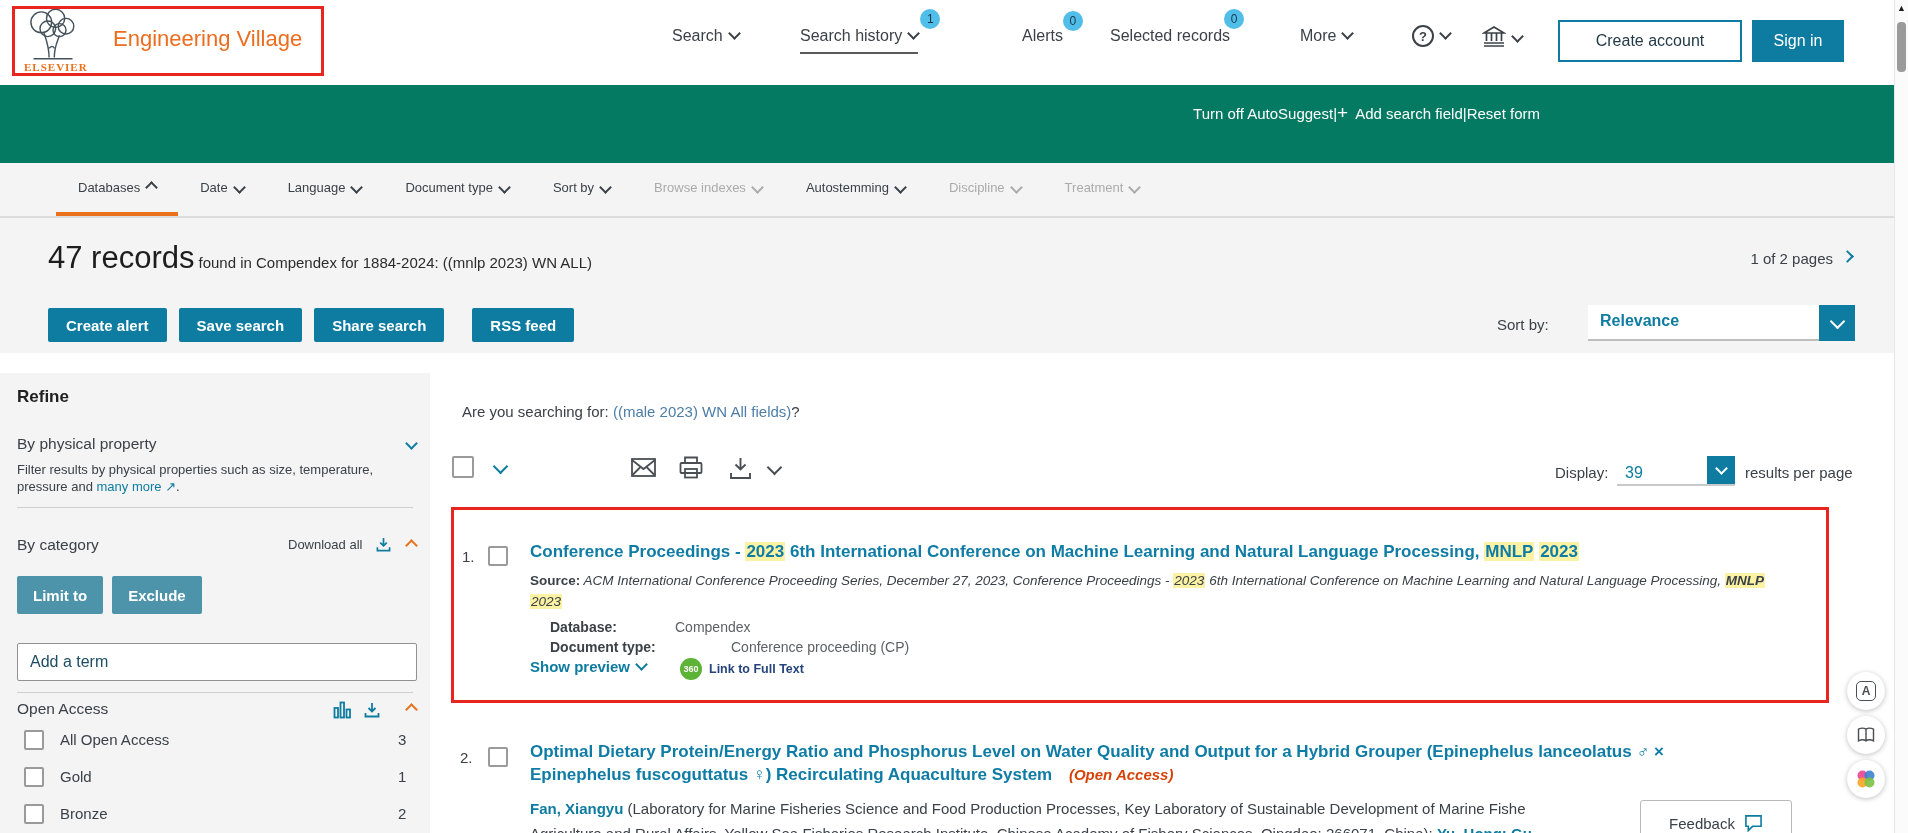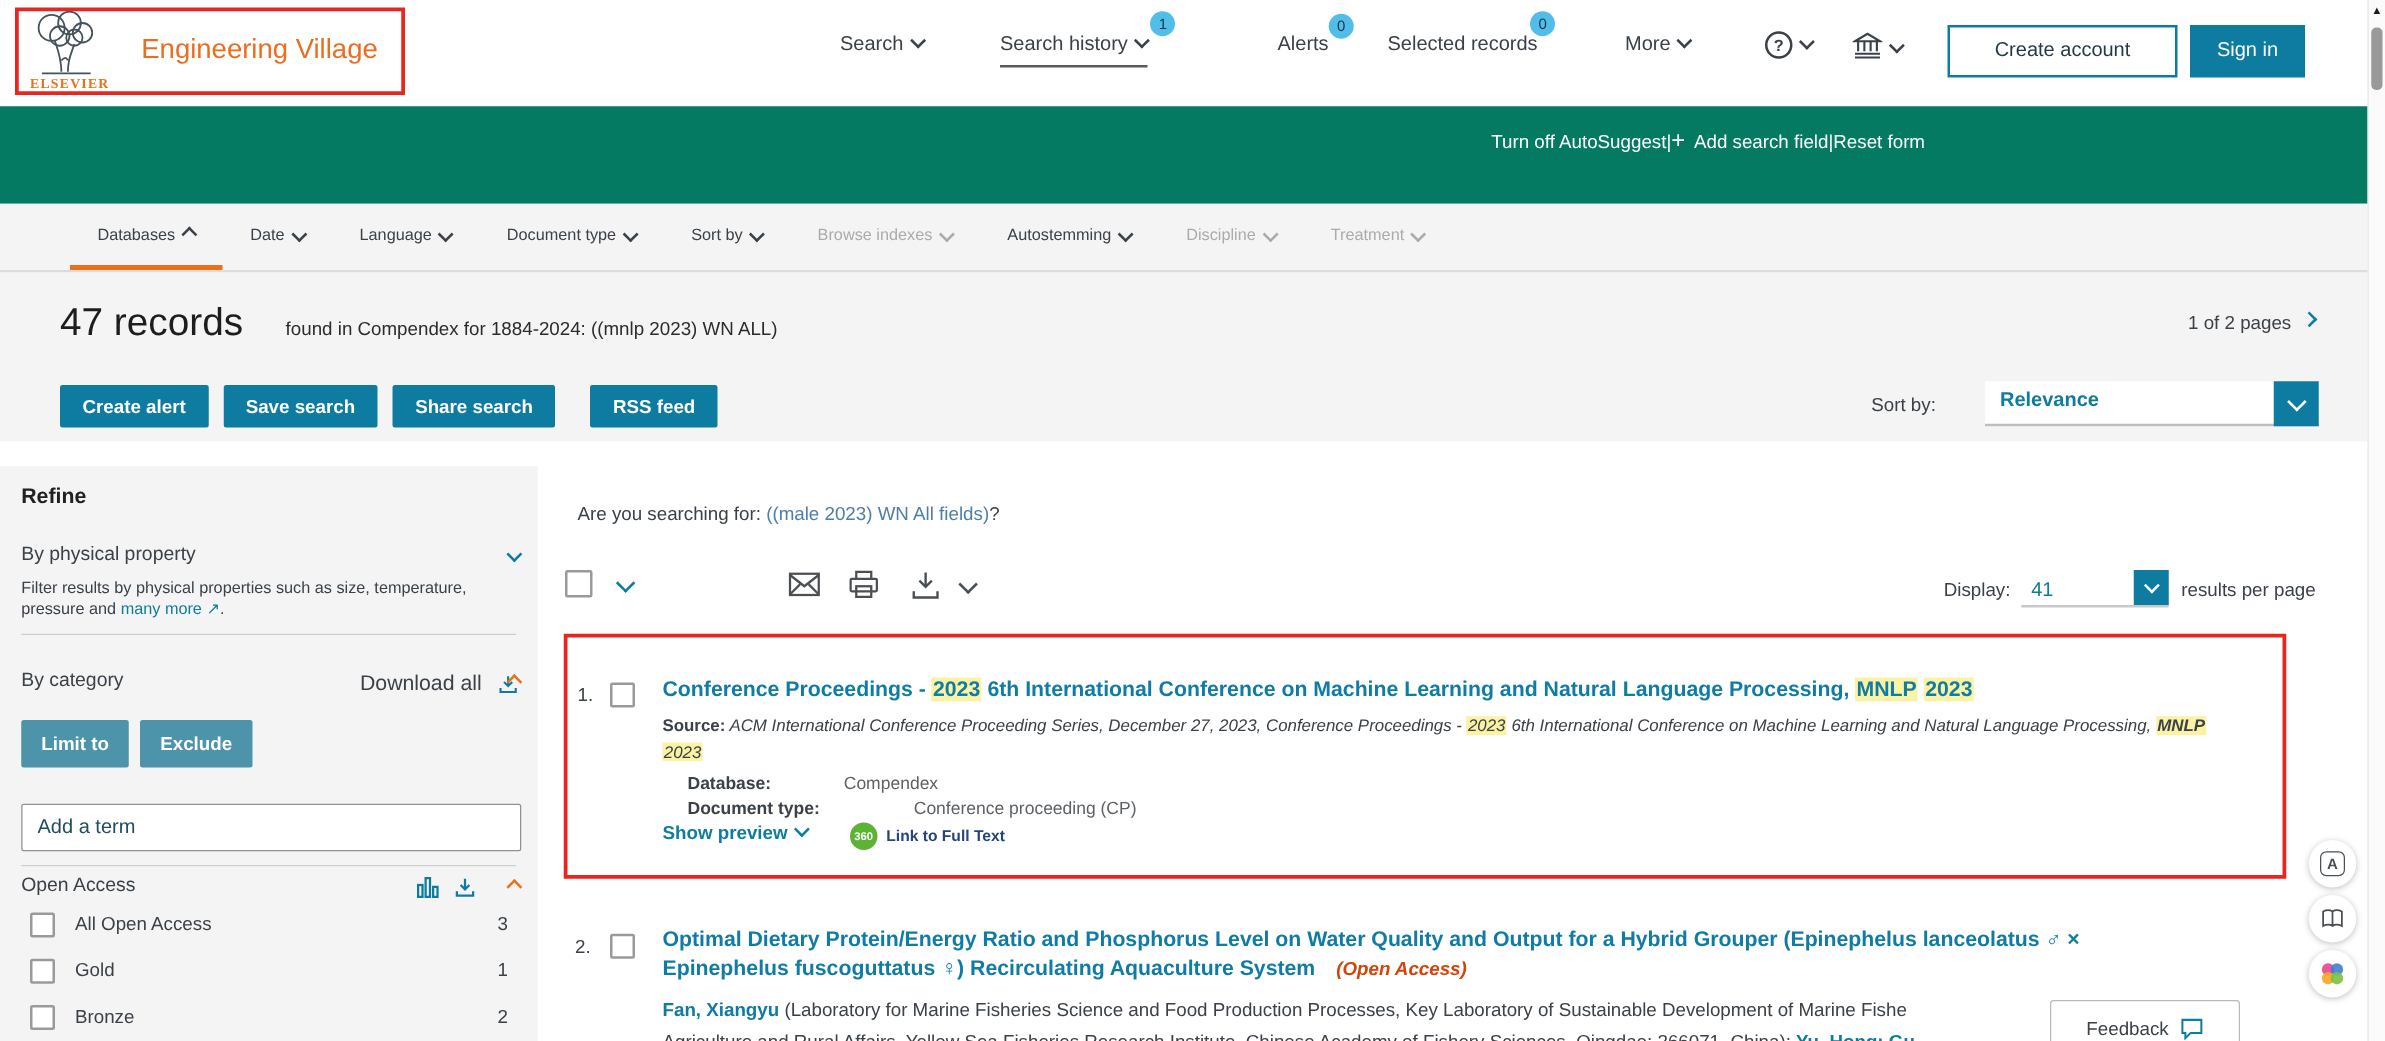--- a/index.html
+++ b/index.html
@@ -185,21 +185,21 @@
       <span>Discipline</span>
         <span class="chev"></span>
     </div>
     <div class="tab disabled">
       <span>Treatment</span>
         <span class="chev"></span>
     </div>
   </div>
 
   <div class="records">
-    <div class="abs" style="left:48px;top:22px;display:flex;align-items:baseline;gap:34px;">
+    <div class="abs" style="left:48px;top:22px;display:flex;align-items:baseline;gap:4px;">
       <span style="font-size:31px;color:#1d1d1d;">47 records</span>
       <span style="font-size:15px;color:#2c2c2c;">found in Compendex for 1884-2024: ((mnlp 2023) WN ALL)</span>
     </div>
     <div class="abs" style="right:56px;top:32px;font-size:15px;color:#3b4148;cursor:pointer;">
       <span>1 of 2 pages</span><span class="chev" style="transform:rotate(-45deg);color:#0e7ca0;margin-left:10px;"></span>
     </div>
     <div class="abs" style="left:48px;top:90px;display:flex;gap:12px;">
       <span class="btn-teal">Create alert</span>
       <span class="btn-teal">Save search</span>
       <span class="btn-teal">Share search</span>
@@ -219,21 +219,21 @@
 
     <div class="sb-title" style="top:62px;">By physical property</div>
     <span class="chev abs" style="left:400px;top:66px;color:#0e7ca0;"></span>
     <div class="abs" style="left:17px;top:88px;width:398px;font-size:13px;line-height:17px;color:#3b4148;">
       <span>Filter results by physical properties such as size, temperature, pressure and </span><span style="color:#0e7ca0;cursor:pointer;">many more</span>
       <span style="color:#0e7ca0;">↗</span><span>.</span>
     </div>
     <div class="divider" style="top:134px;"></div>
 
     <div class="sb-title" style="top:163px;">By category</div>
-    <div class="abs" style="left:288px;top:164px;font-size:17px;color:#3b4148;cursor:pointer;display:flex;gap:14px;align-items:center;">
+    <div class="abs" style="left:288px;top:164px;font-size:13px;color:#3b4148;cursor:pointer;display:flex;gap:14px;align-items:center;">
       <span>Download all</span>
       <svg width="15" height="15" viewBox="0 0 16 16" fill="none" stroke="#0e7ca0" stroke-width="1.8">
           <path d="M8,1 v8 M4.5,6 L8,9.5 L11.5,6 M1.5,11 v3.5 h13 v-3.5"></path>
         </svg>
     </div>
     <span class="chev up abs" style="left:400px;top:168px;color:#e9711c;"></span>
 
     <div class="abs" style="left:17px;top:203px;display:flex;gap:9px;">
       <span class="mini-btn">Limit to</span>
       <span class="mini-btn">Exclude</span>
@@ -285,21 +285,21 @@
       <rect x="2.5" y="8" width="21" height="10" rx="1"></rect>
       <rect x="7" y="14" width="12" height="8.5"></rect>
   </svg>
   <svg class="abs" style="left:728px;top:456px;cursor:pointer;" width="25" height="24" viewBox="0 0 25 24" fill="none" stroke="#4a4f54" stroke-width="1.9">
     <path d="M12.5,2 v11 M7.5,8.5 L12.5,13.5 L17.5,8.5 M3,17 v5 h19 v-5"></path>
   </svg>
   <span class="chev lg abs" style="left:762px;top:462px;color:#4a4f54;"></span>
 
   <span class="abs" style="left:1555px;top:464px;font-size:15px;">Display:</span>
   <span class="abs" style="left:1617px;top:458px;width:118px;height:28px;border-bottom:2px solid #c9c9c9;box-sizing:border-box;">
-    <span style="position:absolute;left:8px;top:6px;font-size:16px;color:#0e7ca0;">41</span>
+    <span style="position:absolute;left:8px;top:6px;font-size:16px;color:#0e7ca0;">39</span>
   </span>
   <span class="abs" style="left:1707px;top:456px;width:28px;height:28px;background:#0e7ca0;display:flex;align-items:center;justify-content:center;color:#fff;cursor:pointer;">
       <span class="chev" style="margin:0 0 3px 0;"></span>
     </span>
   <span class="abs" style="left:1745px;top:464px;font-size:15px;">results per page</span>
 
   <div class="annot" style="left:451px;top:507px;width:1378px;height:196px;"></div>
 
   <div>
     <span class="abs" style="left:462px;top:548px;font-size:15px;">1.</span>

